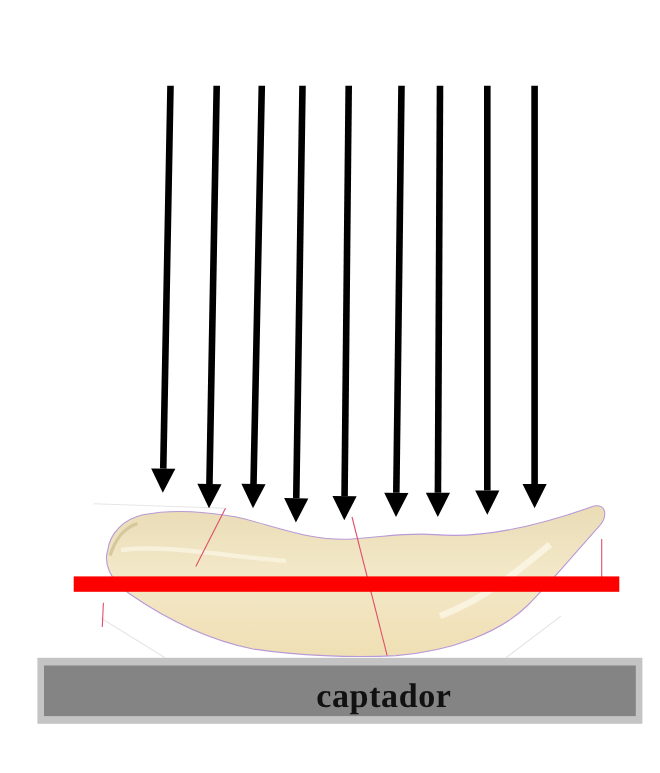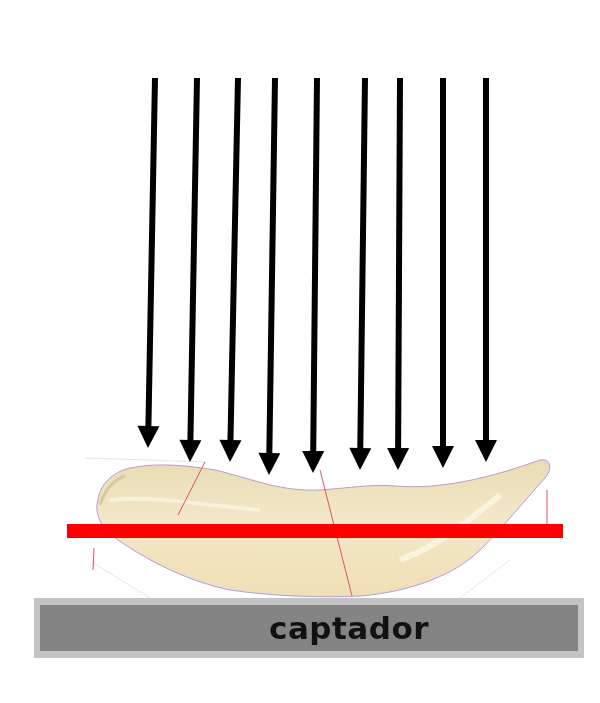--- a/index.html
+++ b/index.html
@@ -1,19 +1,19 @@
 <!DOCTYPE html>
 <html><head>
 <meta charset="utf-8">
 <style>
   html,body{margin:0;padding:0;background:#fff;}
   body{width:600px;height:703px;position:relative;overflow:hidden;font-family:"DejaVu Sans",sans-serif;}
   svg{position:absolute;left:0;top:0;}
   .sensor{position:absolute;left:34px;top:598px;width:550px;height:60px;background:#c4c4c4;box-sizing:border-box;padding:7px 6px;}
-  .sensor-inner{width:100%;height:100%;background:#848484;display:flex;align-items:center;justify-content:center;}
+  .sensor-inner{width:100%;height:100%;background:#848484;display:flex;align-items:flex-end;justify-content:center;font-family:Liberation Serif, serif;}
   .sensor-label{font-size:31px;font-weight:bold;color:#111;letter-spacing:0.5px;margin-left:80px;}
 </style>
 </head>
 <body>
 
 <svg width="600" height="703" viewBox="0 0 600 703">
   <defs>
     <linearGradient id="toothGrad" x1="0" y1="0" x2="0" y2="1">
       <stop offset="0" stop-color="#e9dcb6"></stop>
       <stop offset="0.45" stop-color="#f3e8c8"></stop>

